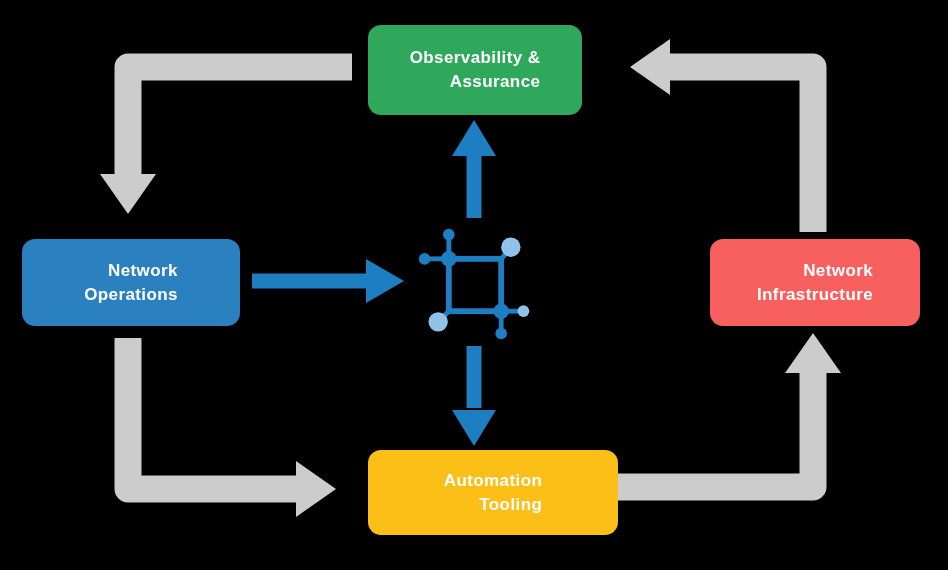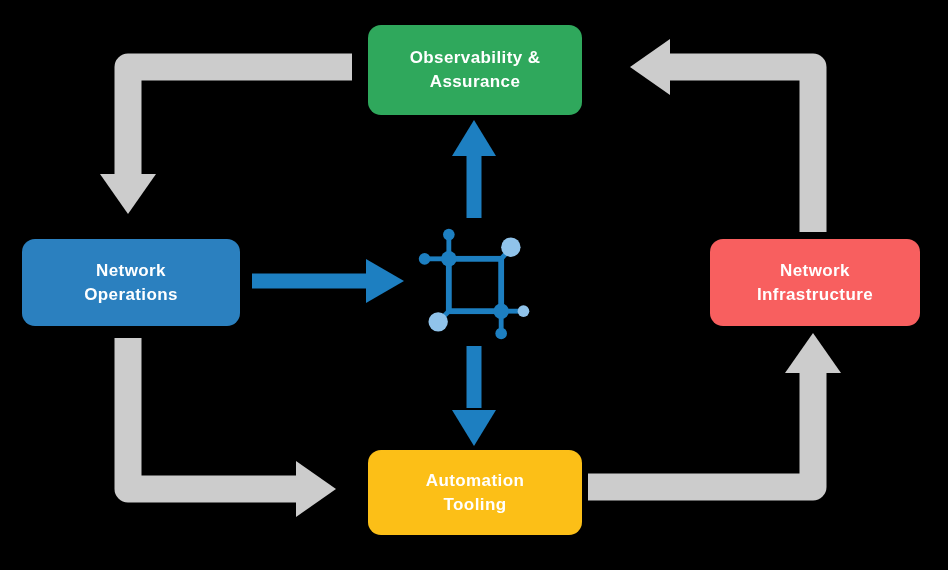--- a/index.html
+++ b/index.html
@@ -28,40 +28,40 @@
     position: absolute;
     z-index: 3;
     display: flex;
     align-items: center;
     justify-content: center;
     border-radius: 13px;
     color: #ffffff;
     font-size: 17px;
     font-weight: 600;
     letter-spacing: 0.4px;
-    text-align: center;
+    text-align: right;
   }
   .node .label {
     white-space: pre-line;
     line-height: 1.4;
   }
   .node-observability {
     left: 368px; top: 25px; width: 214px; height: 90px;
     background: #2fa85c;
   }
   .node-operations {
     left: 22px; top: 239px; width: 218px; height: 87px;
     background: #2b80bf;
   }
   .node-infrastructure {
     left: 710px; top: 239px; width: 210px; height: 87px;
     background: #f85f5f;
   }
   .node-automation {
-    left: 368px; top: 450px; width: 214px; height: 85px;
+    left: 368px; top: 450px; width: 250px; height: 85px;
     background: #fcbf17;
   }
 </style>
 </head>
 <body>
 
 <div class="canvas">
 
   <svg class="arrows-layer" width="948" height="570" viewBox="0 0 948 570">
 

